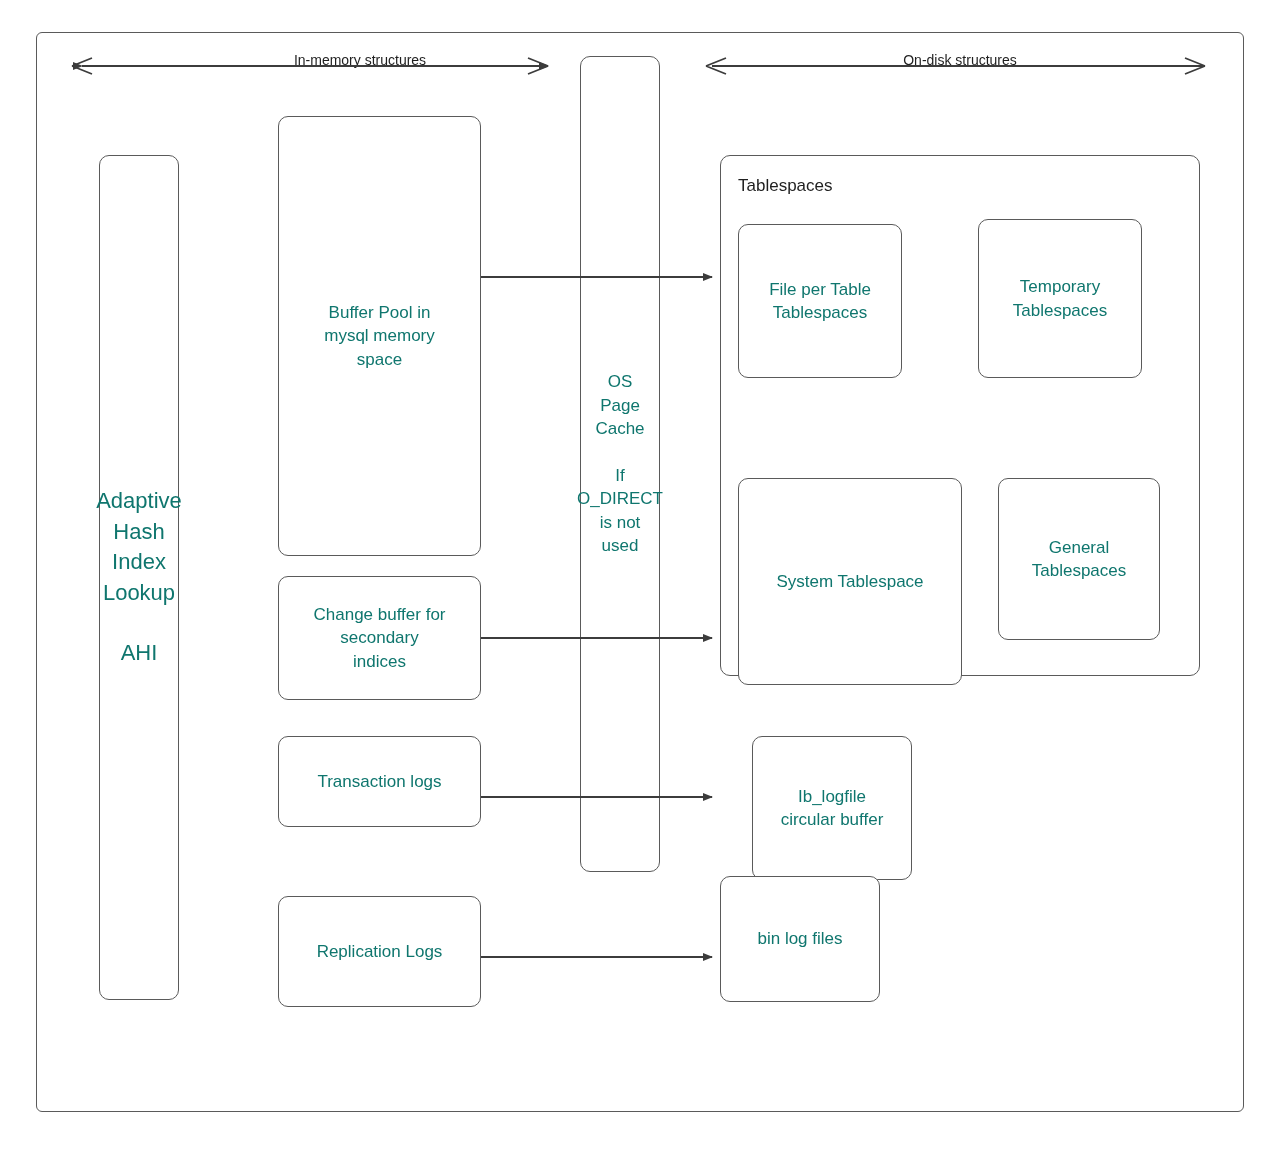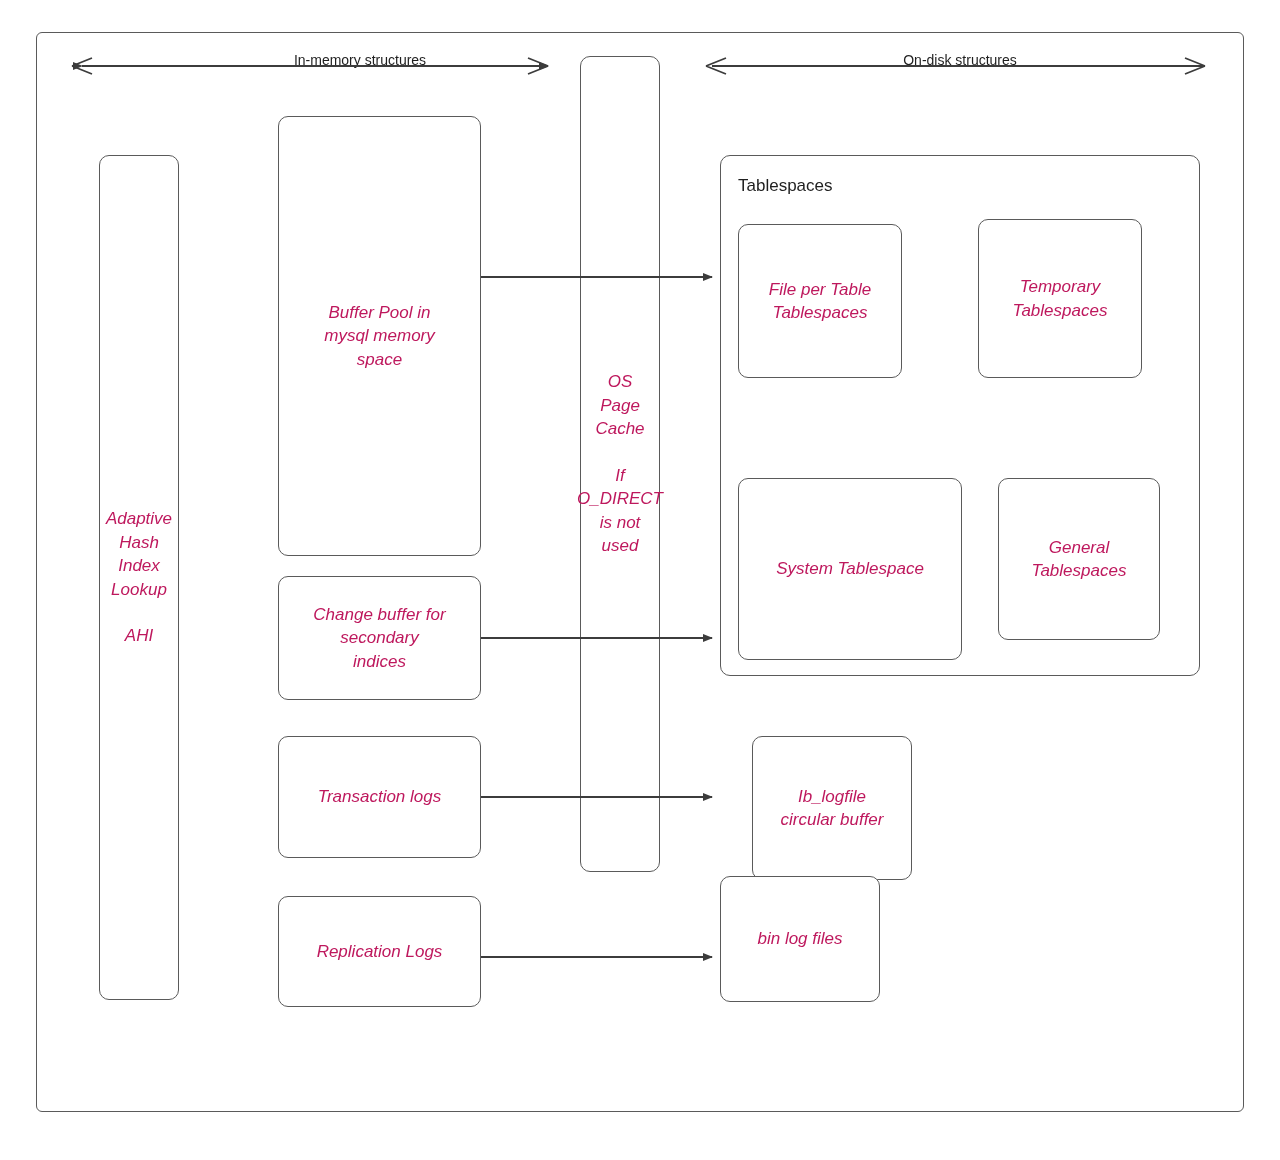--- a/index.html
+++ b/index.html
@@ -21,23 +21,22 @@
     box-sizing: border-box;
     border: 1.6px solid #5a5a5a;
     border-radius: 10px;
     background: #ffffff;
     display: flex;
     align-items: center;
     justify-content: center;
     text-align: center;
     font-size: 17px;
     line-height: 1.38;
-    color: #be185d;
+    color: #0f766e;
     padding: 4px 6px;
-    font-style: italic;
   }
   .outer-frame {
     border-radius: 6px;
     border-width: 1.6px;
   }
   .label-free {
     position: absolute;
     font-size: 14px;
     line-height: 1.4;
     color: #1f1f1f;
@@ -64,36 +63,36 @@
 </head>
 <body>
 
 <div id="canvas">
 
   <div class="box outer-frame" style="left:36px; top:32px; width:1208px; height:1080px;"></div>
 
   <div class="label-free" style="left:230px; top:51px; width:260px;">In-memory structures</div>
   <div class="label-free" style="left:830px; top:51px; width:260px;">On-disk structures</div>
 
-  <div class="box multiline" style="left:99px; top:155px; width:80px; height:845px; font-size:17px;">Adaptive
+  <div class="box multiline" style="left:99px; top:155px; width:80px; height:845px; font-size:22px;">Adaptive
 Hash
 Index
 Lookup
 
 AHI</div>
 
   <div class="box multiline" style="left:278px; top:116px; width:203px; height:440px;">Buffer Pool in
 mysql memory
 space</div>
 
   <div class="box multiline" style="left:278px; top:576px; width:203px; height:124px;">Change buffer for
 secondary
 indices</div>
 
-  <div class="box multiline" style="left:278px; top:736px; width:203px; height:122px;">Transaction logs</div>
+  <div class="box multiline" style="left:278px; top:736px; width:203px; height:91px;">Transaction logs</div>
 
   <div class="box multiline" style="left:278px; top:896px; width:203px; height:111px;">Replication Logs</div>
 
   <div class="box multiline" style="left:580px; top:56px; width:80px; height:816px;">OS
 Page
 Cache
 
 If
 O_DIRECT
 is not
@@ -102,21 +101,21 @@
   <div class="box" style="left:720px; top:155px; width:480px; height:521px;"></div>
   <div class="group-title" style="left:738px; top:176px; width:200px;">Tablespaces</div>
 
   <div class="box multiline" style="left:738px; top:224px; width:164px; height:154px;">File per Table
 Tablespaces</div>
 
   <div class="box multiline" style="left:978px; top:219px; width:164px; height:159px;">Temporary
 Tablespaces</div>
 
 
-  <div class="box multiline" style="left:738px; top:478px; width:224px; height:182px;">System Tablespace</div>
+  <div class="box multiline" style="left:738px; top:478px; width:224px; height:207px;">System Tablespace</div>
 
   <div class="box multiline" style="left:998px; top:478px; width:162px; height:162px;">General
 Tablespaces</div>
 
   <div class="box multiline" style="left:752px; top:736px; width:160px; height:144px;">Ib_logfile
 circular buffer</div>
 
   <div class="box multiline" style="left:720px; top:876px; width:160px; height:126px;">bin log files</div>
 
   <svg class="overlay">

